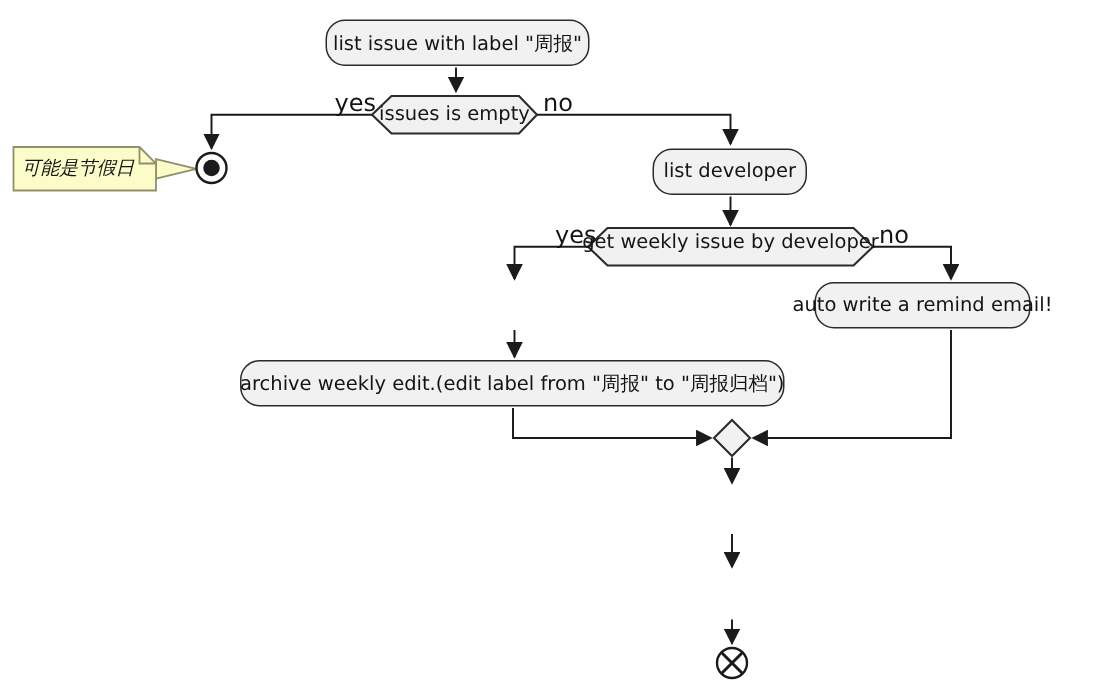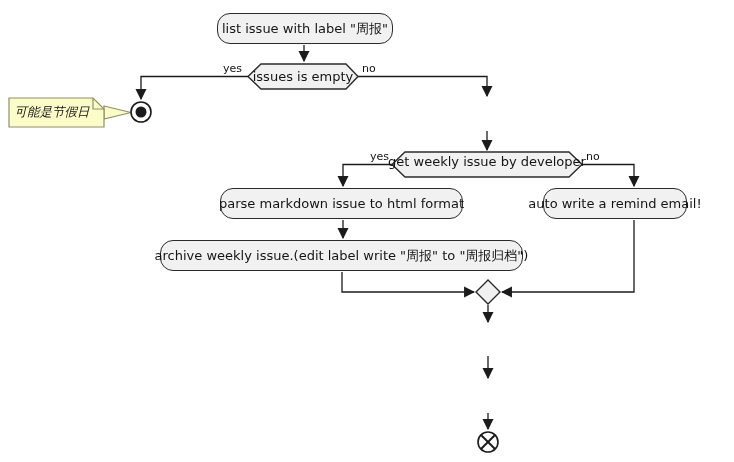--- a/index.html
+++ b/index.html
@@ -16,21 +16,21 @@
   .xline{stroke:#1b1b1b;stroke-width:2;}
   .activity{
     position:absolute;box-sizing:border-box;background:#f1f1f1;border:1.5px solid #2b2b2b;
     border-radius:13px;display:flex;align-items:center;justify-content:center;
     font-size:13px;white-space:nowrap;padding:0 6px;
   }
   .hex-label{
     position:absolute;display:flex;align-items:center;justify-content:center;
     font-size:13px;white-space:nowrap;
   }
-  .edge-label{position:absolute;font-size:11px;line-height:12px;white-space:nowrap;}
+  .edge-label{position:absolute;font-size:16px;line-height:12px;white-space:nowrap;}
   .note-label{
     position:absolute;display:flex;align-items:center;justify-content:center;
     font-size:12.5px;white-space:nowrap;font-style:italic;
   }
 </style>
 </head>
 <body>
 
 <div class="canvas">
 
@@ -68,31 +68,31 @@
 
     <circle class="ring" cx="488" cy="442" r="10"></circle>
     <line class="xline" x1="481" y1="435" x2="495" y2="449"></line>
     <line class="xline" x1="495" y1="435" x2="481" y2="449"></line>
   </svg>
 
   <div class="activity" style="left:217px;top:13px;width:176px;height:31px">
     <span>list issue with label "周报"</span>
   </div>
 
+  <div class="activity" style="left:435px;top:99px;width:103px;height:31px">
+    <span>list developer</span>
+  </div>
 
-  <div class="activity" style="left:220px;top:188px;width:243px;height:31px">
-    <span>parse markdown issue to html format</span>
-  </div>
 
   <div class="activity" style="left:543px;top:188px;width:144px;height:31px">
     <span>auto write a remind email!</span>
   </div>
 
   <div class="activity" style="left:160px;top:240px;width:363px;height:31px">
-    <span>archive weekly issue.(edit label write "周报" to "周报归档")</span>
+    <span>archive weekly edit.(edit label from "周报" to "周报归档")</span>
   </div>
 
 
 
   <div class="hex-label" style="left:248px;top:64px;width:110px;height:25px">issues is empty</div>
   <div class="hex-label" style="left:392px;top:152px;width:190px;height:19px">get weekly issue by developer</div>
 
   <div class="edge-label" style="left:223px;top:63px">yes</div>
   <div class="edge-label" style="left:362px;top:63px">no</div>
   <div class="edge-label" style="left:370px;top:151px">yes</div>

